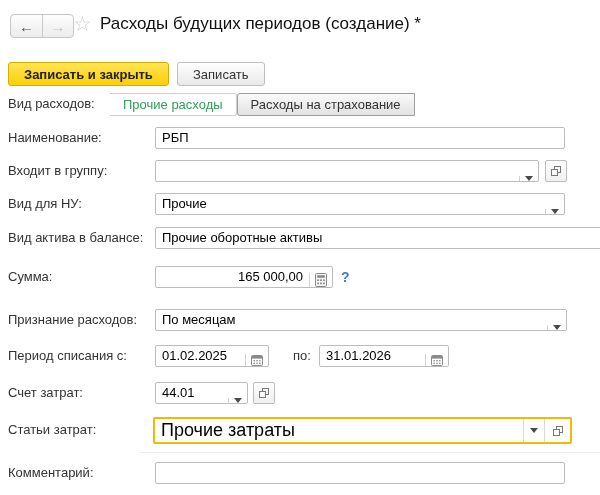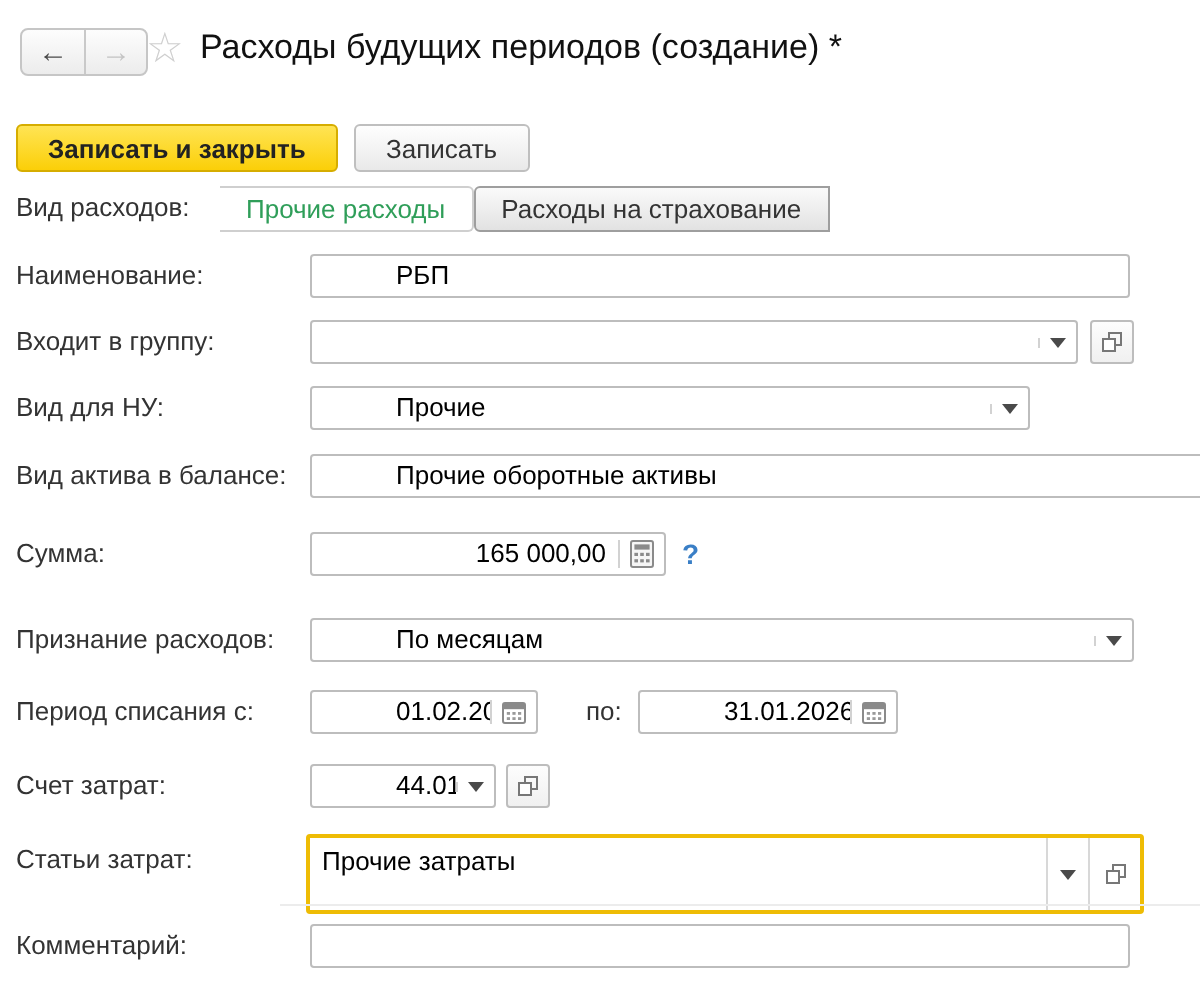--- a/index.html
+++ b/index.html
@@ -31,36 +31,36 @@
   
   .seg-group { position:absolute; left:110px; top:93px; display:flex; height:23px; font-size:13px; }
   .seg-opt { display:flex; align-items:center; padding:0 13px; cursor:pointer; white-space:nowrap; }
   .seg-opt.unselected { background:linear-gradient(#fafafa,#e2e2e2); border:1px solid #9e9e9e;
                         border-radius:3px 0 0 3px; color:#333; }
   .seg-opt.selected { background:#fff; border:1px solid #cfcfcf; border-left:none;
                       border-radius:0 3px 3px 0; color:#2f9e59; }
 
   
   .box { position:absolute; height:22px; border:1px solid #bdbdbd; border-radius:2px;
-         background:#fff; display:flex; align-items:center; font-size:13px;padding-left:36px; }
+         background:#fff; display:flex; align-items:flex-end; font-size:13px; }
   .box .txt { flex:1; padding:0 6px; line-height:20px; color:#000; white-space:nowrap; overflow:hidden; }
   .box .txt.right { text-align:right; }
   .seg { display:flex; align-items:center; justify-content:center; border-left:1px solid #d2d2d2;
          cursor:pointer; }
   .seg.arrow { width:19px; }
   .arrow-glyph { width:0; height:0; border-left:4px solid transparent; border-right:4px solid transparent;
                  border-top:5px solid #4a4a4a; }
   .seg.iconseg { width:23px; }
   .openbtn { position:absolute; width:22px; height:22px; border:1px solid #bdbdbd; border-radius:2px;
              background:linear-gradient(#fdfdfd,#f0f0f0); display:flex; align-items:center;
              justify-content:center; cursor:pointer; }
 
   
-  .focusbox { position:absolute; height:40px; border:2px solid #eebc04; border-radius:2px;
-              background:#fff; display:flex; align-items:stretch; font-size:13px; }
+  .focusbox { position:absolute; height:27px; border:2px solid #eebc04; border-radius:2px;
+              background:#fff; display:flex; align-items:stretch; font-size:18px; }
   .focusbox .txt { flex:1; padding:0 6px; line-height:23px; color:#000; white-space:nowrap; }
   .focusbox .seg { border-left:1px solid #d8d8d8; }
   .focusbox .seg.arrow { width:21px; }
   .focusbox .seg.iconseg { width:26px; }
 
   .help { position:absolute; left:341px; top:266px; line-height:22px; font-size:14px; font-weight:bold;
           color:#3a7fc6; cursor:pointer; }
   .divider { position:absolute; left:140px; width:460px; top:452px; border-top:1px solid #ececec; }
 </style>
 </head>
@@ -101,21 +101,21 @@
       </div>
   </div>
   <div class="openbtn" style="left:545px;top:160px">
     <svg width="12" height="12" viewBox="0 0 12 12">
       <rect x="4.5" y="1.5" width="6" height="6" fill="none" stroke="#777"></rect>
       <rect x="1.5" y="4.5" width="6" height="6" fill="#fff" stroke="#777"></rect>
     </svg>
   </div>
 
   <div class="lbl" style="top:193px">Вид для НУ:</div>
-  <div class="box" style="left:155px;top:193px;width:360px">
+  <div class="box" style="left:155px;top:193px;width:410px">
     <div class="txt">Прочие</div>
     <div class="seg arrow">
         <span class="arrow-glyph"></span>
       </div>
   </div>
 
   <div class="lbl" style="top:227px">Вид актива в балансе:</div>
   <div class="box" style="left:155px;top:227px;width:486px">
     <div class="txt">Прочие оборотные активы</div>
     <div class="seg arrow">

